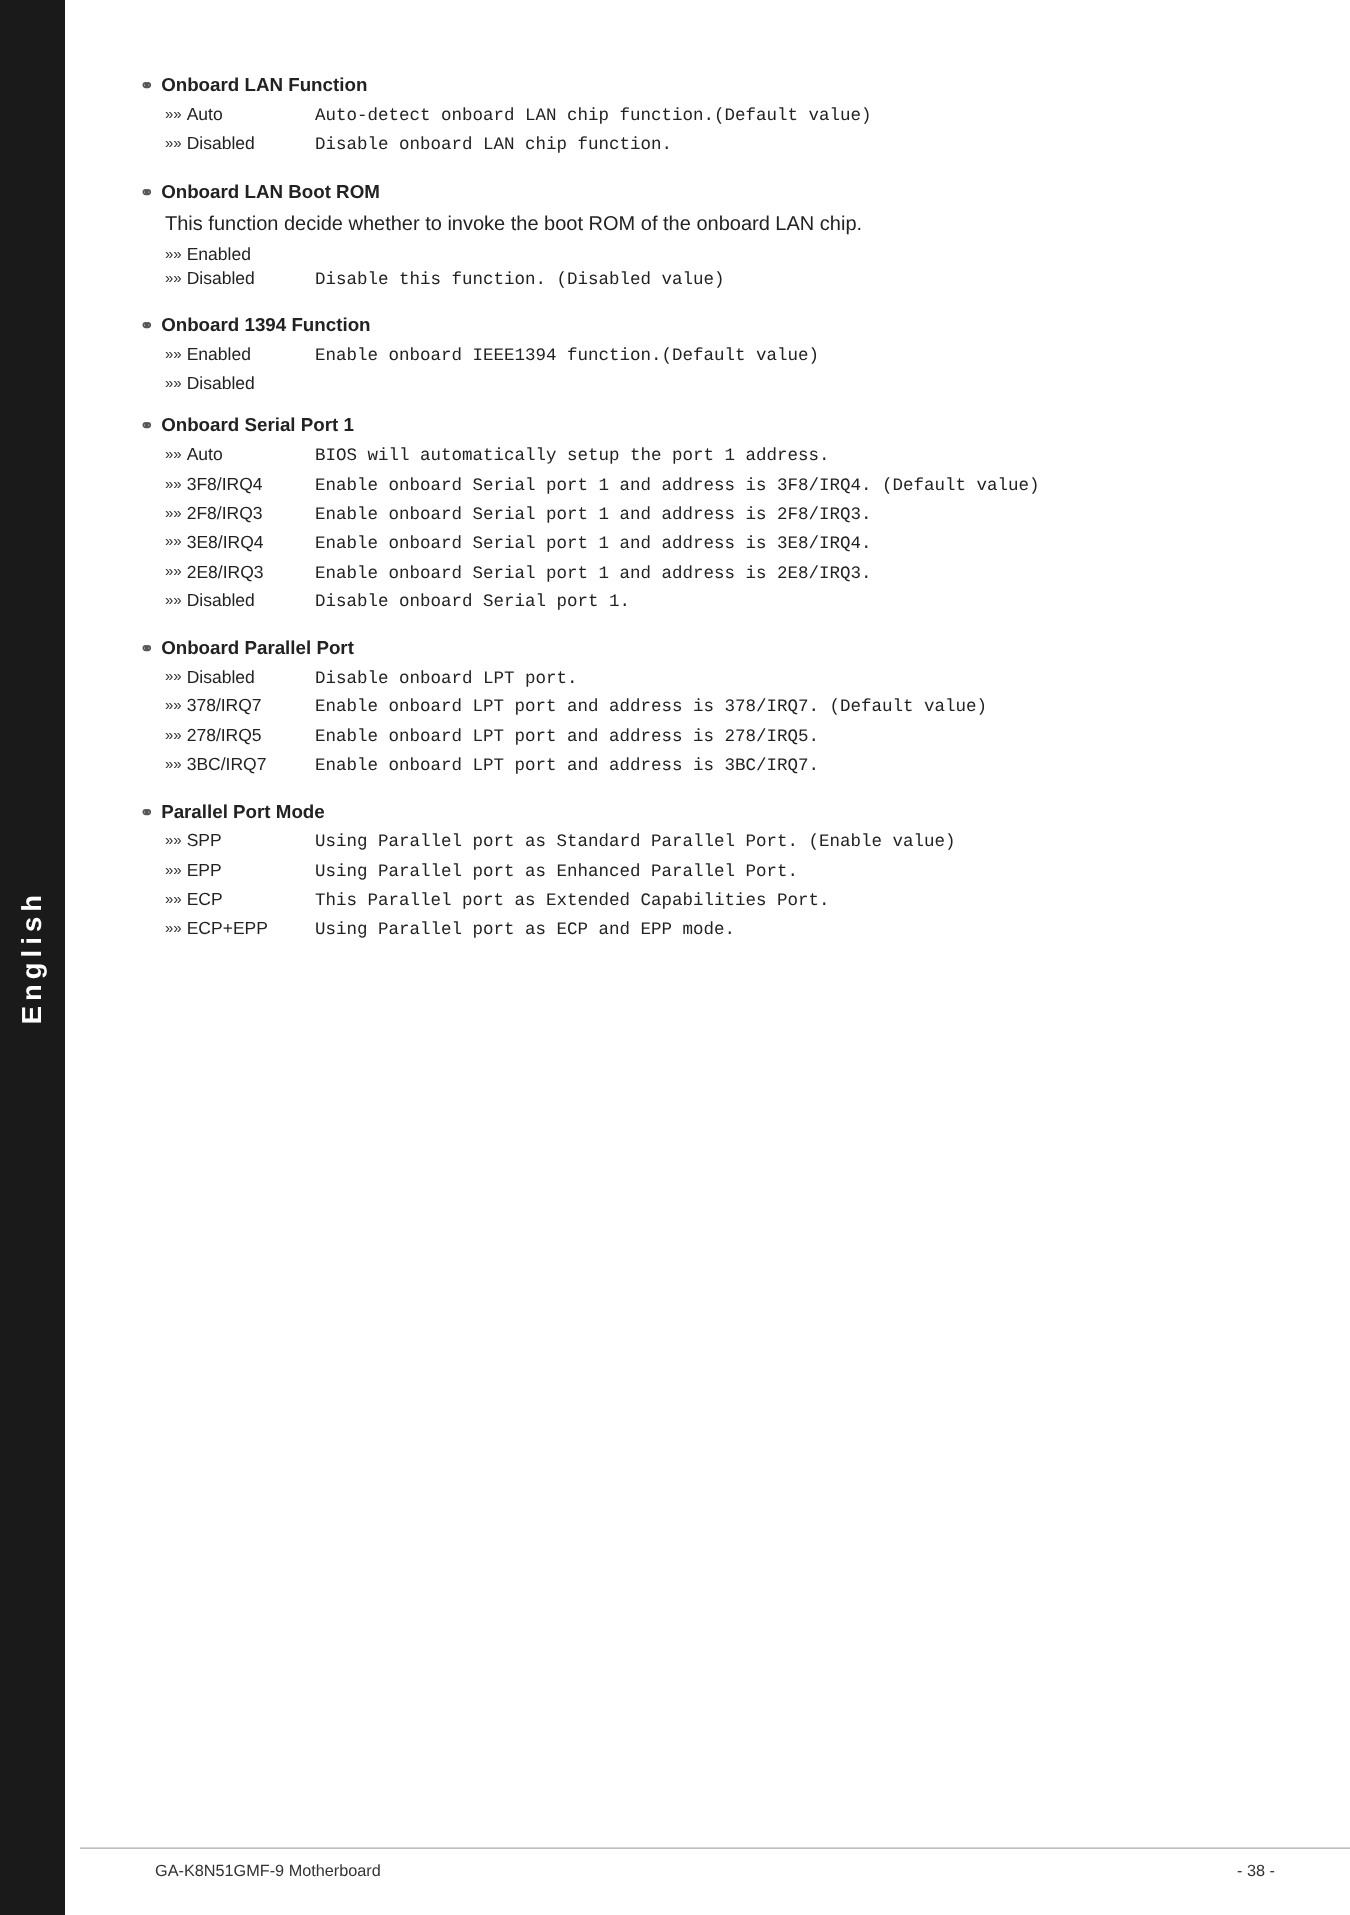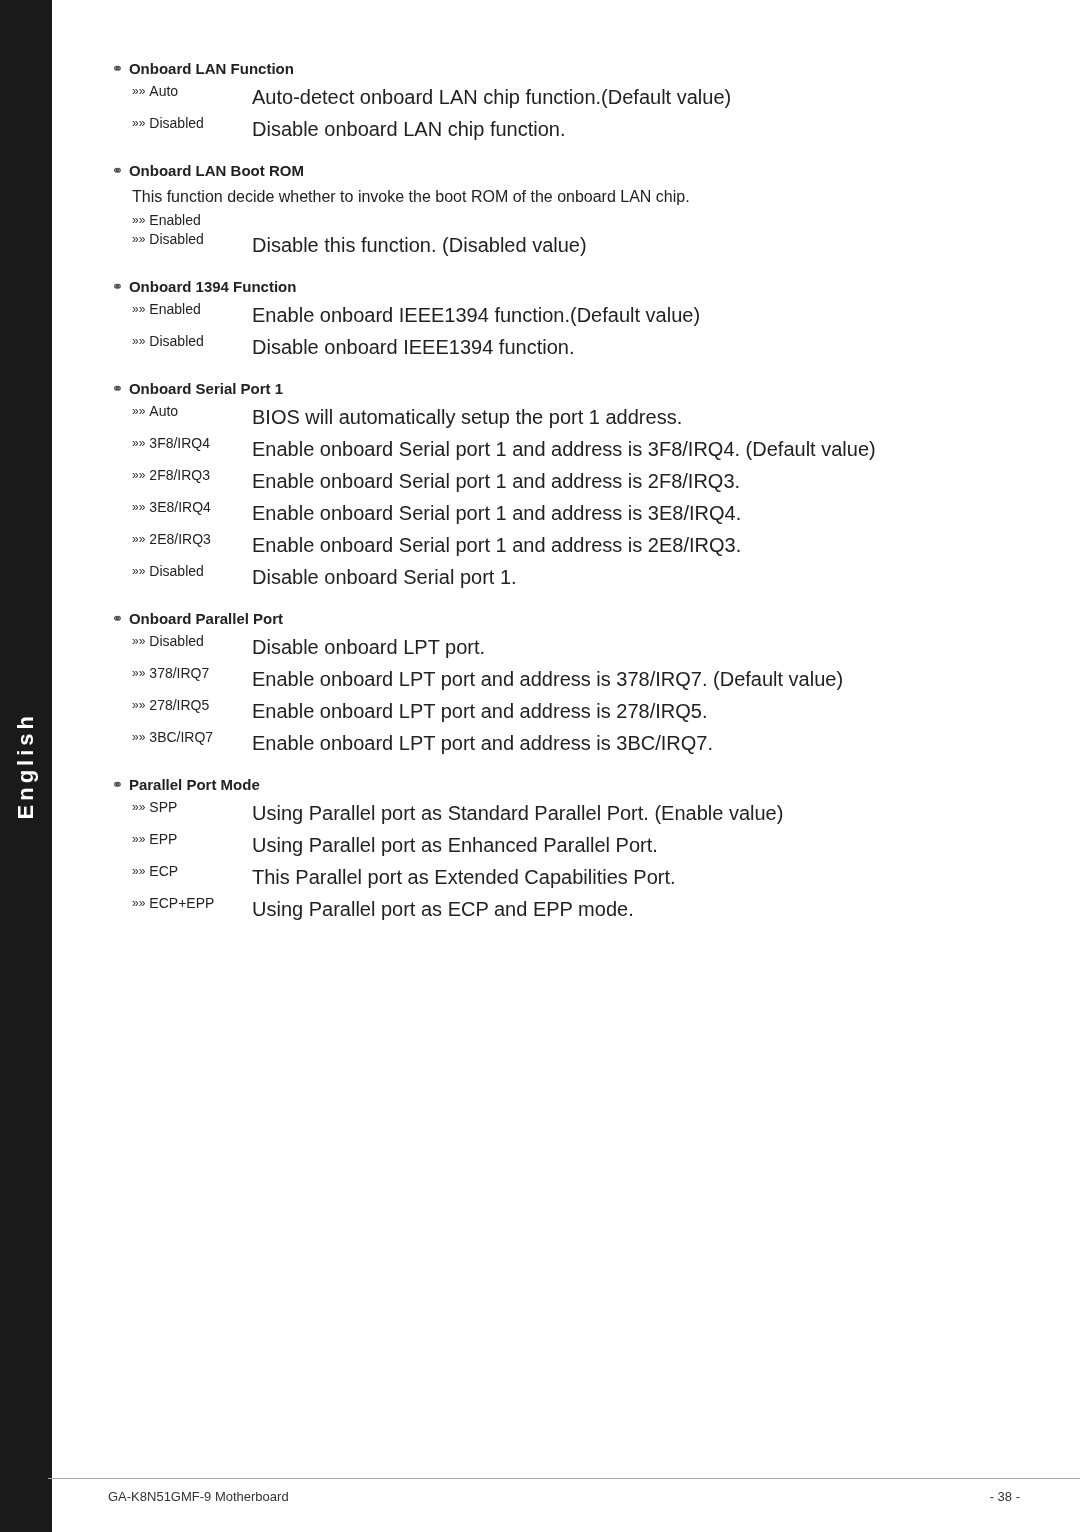--- a/index.html
+++ b/index.html
@@ -74,35 +74,36 @@
     }
 
     .item-key .bb {
       font-size: 12px;
       margin-top: 1px;
       color: #333;
     }
 
     .item-val {
       flex: 1;
-      font-size: 20px;
+      font-size: 14px;
       line-height: 1.45;
+      font-family: Liberation Mono, monospace;
     }
 
     .note-row {
       padding-left: 20px;
       font-size: 16px;
       margin-bottom: 4px;
       line-height: 1.45;
     }
 
     .footer {
       position: absolute;
       bottom: 28px;
-      left: 48px;
+      left: 64px;
       right: 0;
       display: flex;
       justify-content: space-between;
       padding: 0 60px;
       border-top: 1px solid #aaa;
       padding-top: 10px;
       font-size: 13px;
       color: #333;
     }
   </style>
@@ -165,21 +166,20 @@
           <span class="bb">»»</span>
           <span>Enabled</span>
         </span>
         <span class="item-val">Enable onboard IEEE1394 function.(Default value)</span>
       </div>
       <div class="item-row">
         <span class="item-key">
           <span class="bb">»»</span>
           <span>Disabled</span>
         </span>
-        <span class="item-val">Disable onboard IEEE1394 function.</span>
       </div>
     </div>
     <div class="section">
       <div class="section-title">
         <span style="font-size:13px; color:#555;">⚭</span> 
         <strong>Onboard Serial Port 1</strong>
       </div>
       <div class="item-row">
         <span class="item-key">
           <span class="bb">»»</span>

